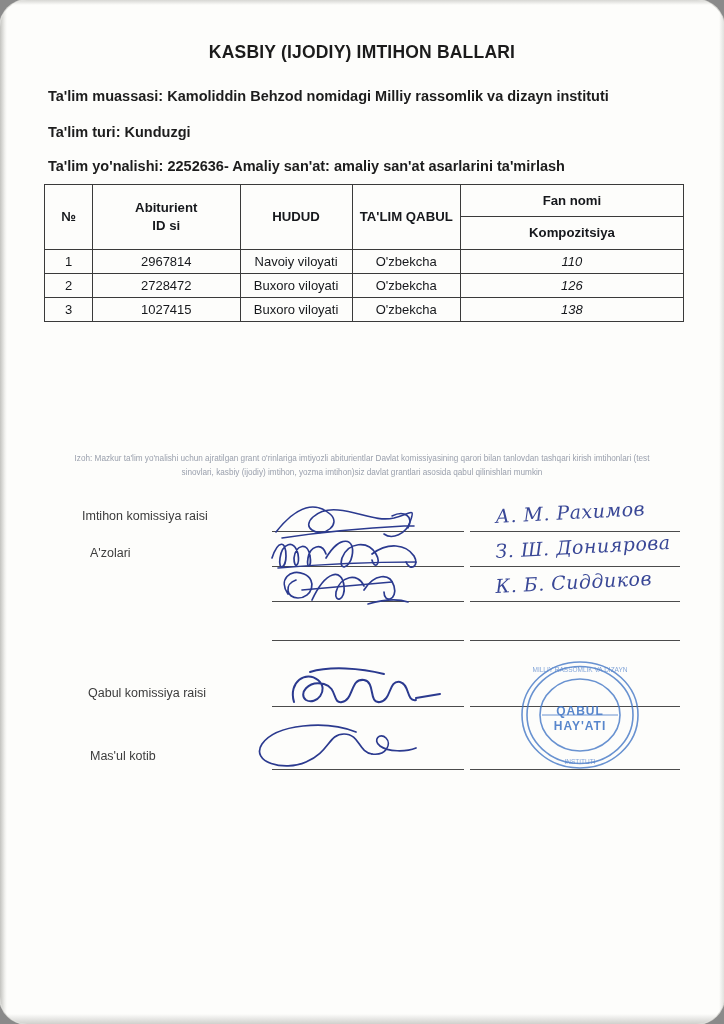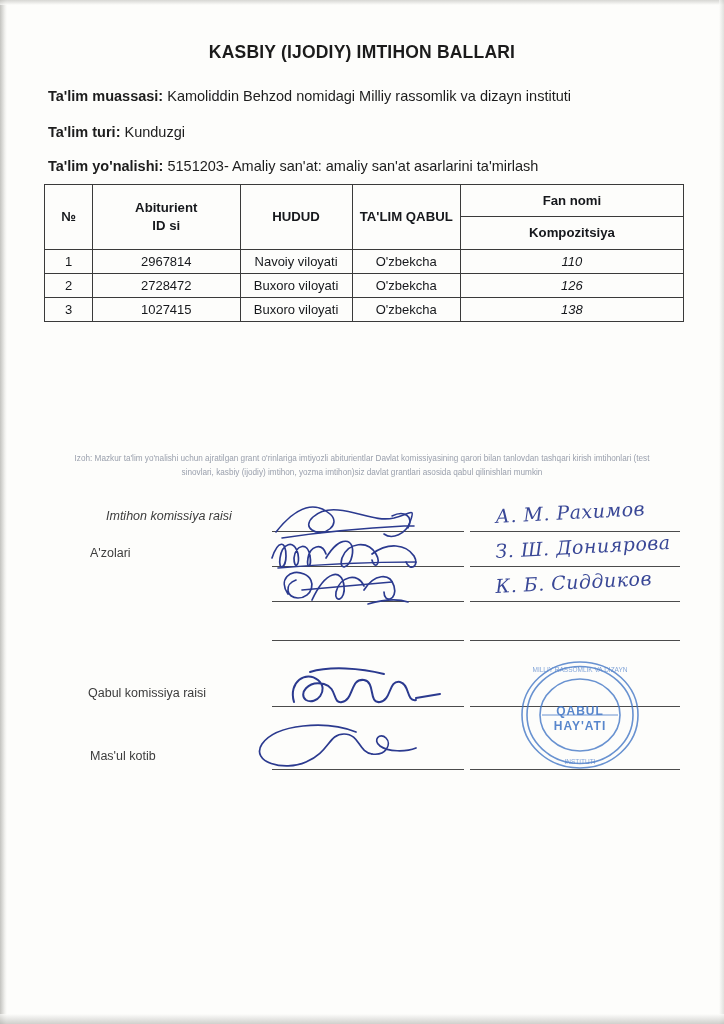--- a/index.html
+++ b/index.html
@@ -11,20 +11,21 @@
     font-family: "Liberation Sans", sans-serif;
   }
   .page {
     position: relative;
     width: 724px;
     height: 1024px;
     margin: 0 auto;
     background: #fdfdfb;
     overflow: hidden;
     box-shadow: 0 0 0 1px #d8d8d4;
+    border-radius: 27px;
   }
   
   .scan-edge-left {
     position: absolute;
     left: 0; top: 0;
     width: 7px; height: 1024px;
     background: linear-gradient(to right, #b9b9b5, #efefec 70%, #fdfdfb);
     opacity: 0.85;
   }
   .scan-edge-top {
@@ -65,21 +66,21 @@
     position: absolute;
     left: 48px;
     font-size: 14.5px;
     color: #1d1d1d;
     white-space: nowrap;
   }
   .meta-line .lbl {
     font-weight: bold;
   }
   .meta-line .val {
-    font-weight: normal;
+    font-weight: bold;
   }
   #meta-institution { top: 88px; }
   #meta-type { top: 124px; }
   #meta-direction { top: 158px; }
 
   
   table.scores {
     position: absolute;
     top: 184px;
     left: 44px;
@@ -130,21 +131,21 @@
     color: #9aa0ad;
     text-align: center;
   }
 
   
   .sig-label {
     position: absolute;
     font-size: 12.5px;
     color: #3c3c3c;
   }
-  #sig-label-chair { left: 106px; top: 509px; font-style: italic; }
+  #sig-label-chair { left: 82px; top: 509px; }
   #sig-label-members { left: 90px; top: 546px; }
   #sig-label-admchair { left: 88px; top: 686px; }
   #sig-label-secretary { left: 90px; top: 749px; }
 
   .sig-line {
     position: absolute;
     height: 0;
     border-bottom: 1px solid #4b4b4b;
   }
   .sig-rule-a { left: 272px; width: 192px; }
@@ -227,21 +228,21 @@
     <span class="val">Kamoliddin Behzod nomidagi Milliy rassomlik va dizayn instituti</span>
   </div>
 
   <div class="meta-line" id="meta-type">
     <span class="lbl">Ta'lim turi:</span>
     <span class="val">Kunduzgi</span>
   </div>
 
   <div class="meta-line" id="meta-direction">
     <span class="lbl">Ta'lim yo'nalishi:</span>
-    <span class="val">5151203- Amaliy san'at: amaliy san'at asarlarini ta'mirlash</span>
+    <span class="val">2252636- Amaliy san'at: amaliy san'at asarlarini ta'mirlash</span>
   </div>
 
   <table class="scores">
     <thead>
       <tr>
         <th class="col-no" rowspan="2">№</th>
         <th class="col-id" rowspan="2">
           <div>Abiturient</div>
           <div>ID si</div>
         </th>

